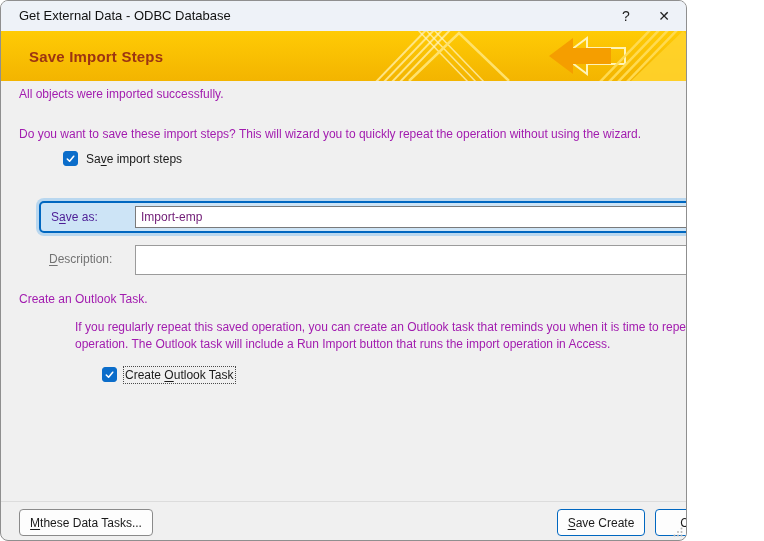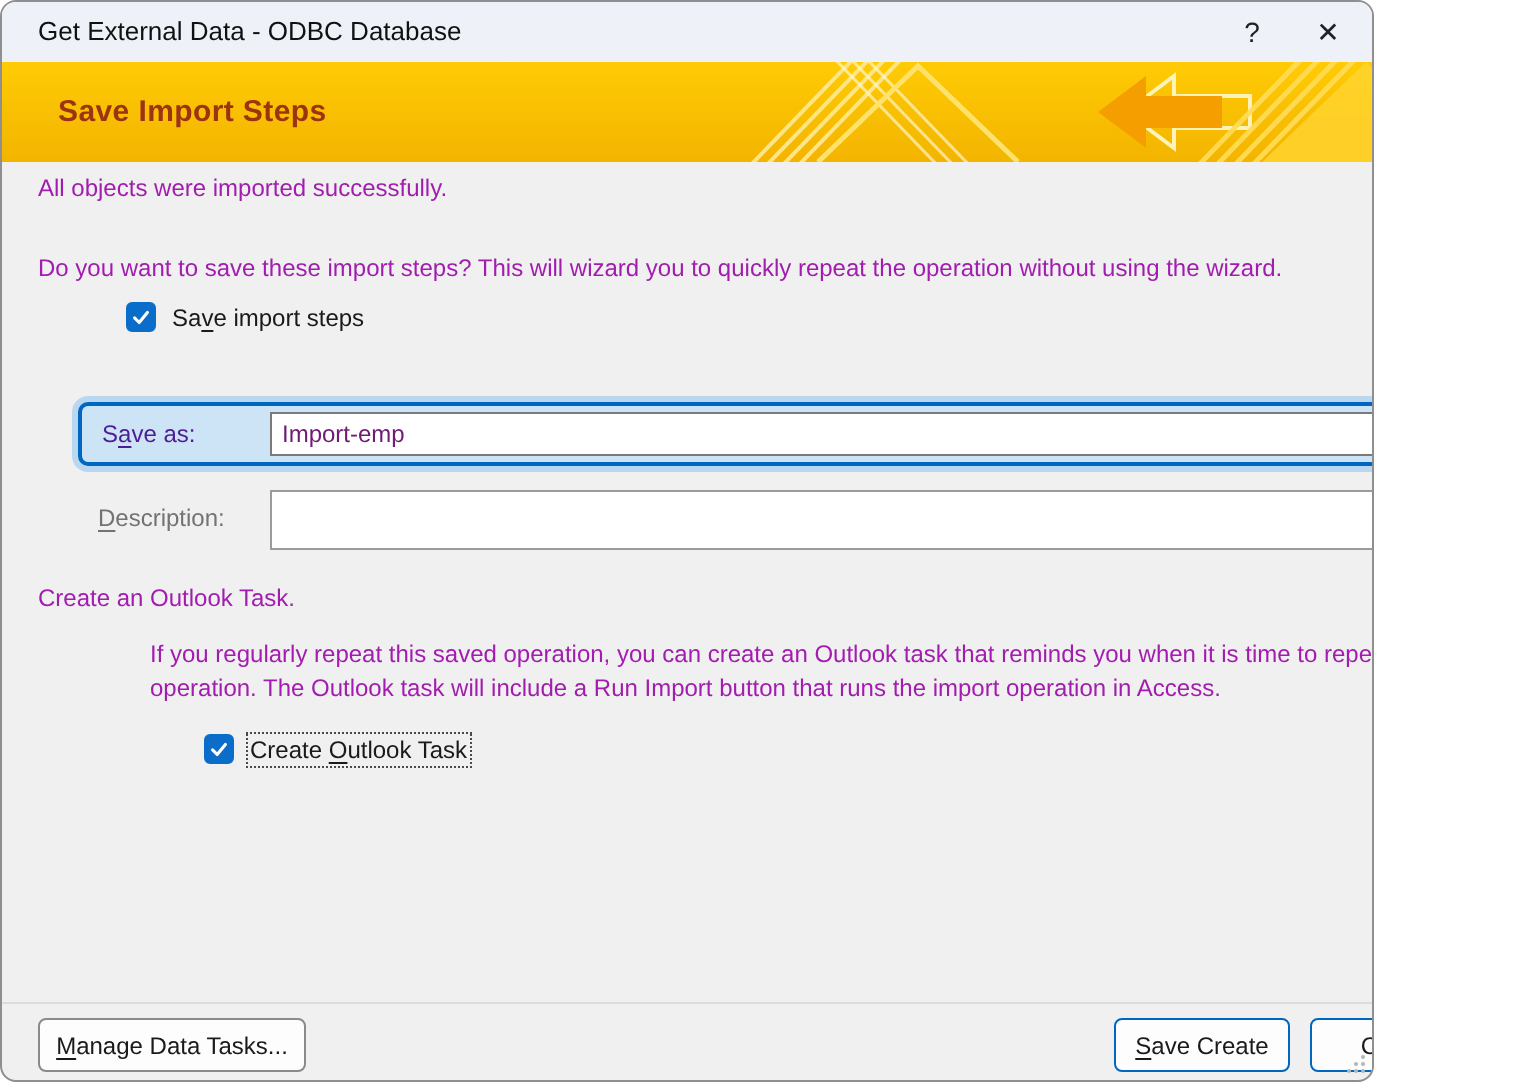--- a/index.html
+++ b/index.html
@@ -138,21 +138,21 @@
     </span>
     <span class="cb-label focus-dotted"><span>Create </span><span class="mn">O</span><span>utlook Task</span></span>
   </div>
 
 
   <div class="footer-divider"></div>
 
   <button class="btn btn-manage">
       <span></span>
       <span class="mn">M</span>
-      <span>anage Data Tasks...</span>
+      <span>these Data Tasks...</span>
     </button>
 
   <button class="btn btn-save">
       <span></span>
       <span class="mn">S</span>
       <span>ave Create</span>
     </button>
 
   <button class="btn btn-cancel">
       <span>Cancel</span>

